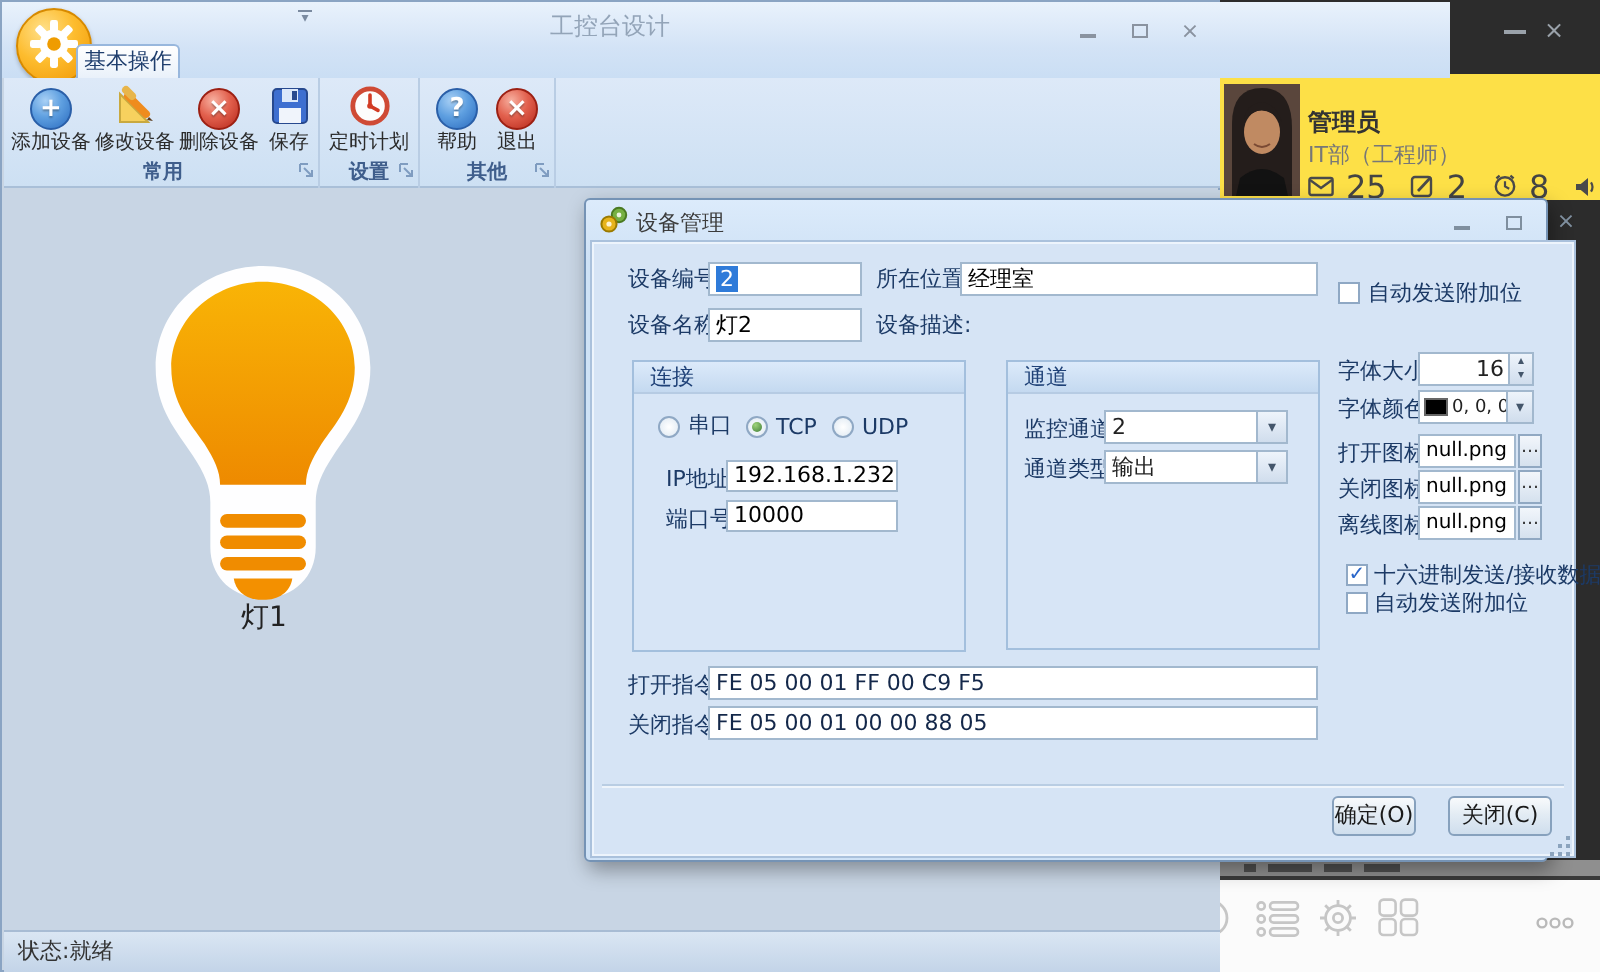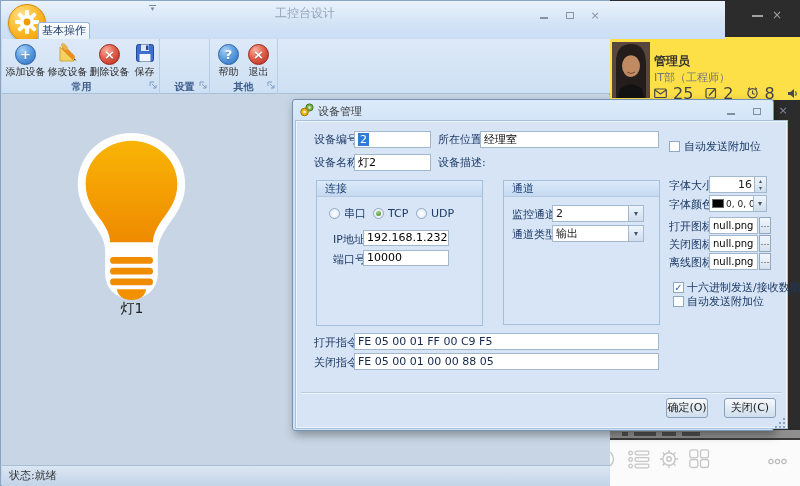--- a/index.html
+++ b/index.html
@@ -262,20 +262,32 @@
         </div>
       </div>
       <div class="glabel">常用</div>
       <span class="launcher"><svg width="8" height="8" viewBox="0 0 8 8">
             <path d="M1,1 H5 M1,1 V5" stroke="#7f9cc0" fill="none"></path>
             <path d="M3,3 L7,7 M7,4 V7 H4" stroke="#7f9cc0" fill="none"></path>
           </svg></span>
     </div>
 
     <div class="rgroup rg2">
+      <div class="rbtns">
+        <div class="rbtn" style="width:48px;">
+          <div class="ric">
+              <span><svg width="22" height="22" viewBox="0 0 22 22">
+                  <circle cx="11" cy="11" r="8.6" fill="#fdfdfd" stroke="#cf4a35" stroke-width="2.4"></circle>
+                  <path d="M11,11 L11,5.5 M11,11 L15,13.2" stroke="#d23b24" stroke-width="1.8" stroke-linecap="round"></path>
+                  <circle cx="11" cy="11" r="1.4" fill="#d23b24"></circle>
+                </svg></span>
+            </div>
+          <div class="rlb">定时计划</div>
+        </div>
+      </div>
       <div class="glabel">设置</div>
       <span class="launcher"><svg width="8" height="8" viewBox="0 0 8 8">
             <path d="M1,1 H5 M1,1 V5" stroke="#7f9cc0" fill="none"></path>
             <path d="M3,3 L7,7 M7,4 V7 H4" stroke="#7f9cc0" fill="none"></path>
           </svg></span>
     </div>
 
     <div class="rgroup rg3">
       <div class="rbtns">
         <div class="rbtn" style="width:30px;">

